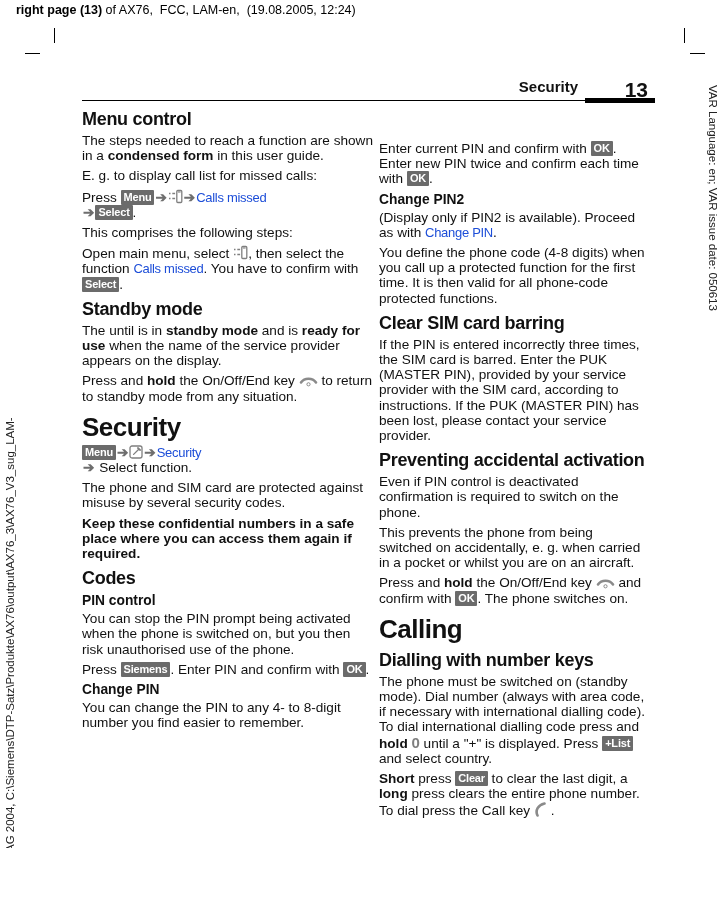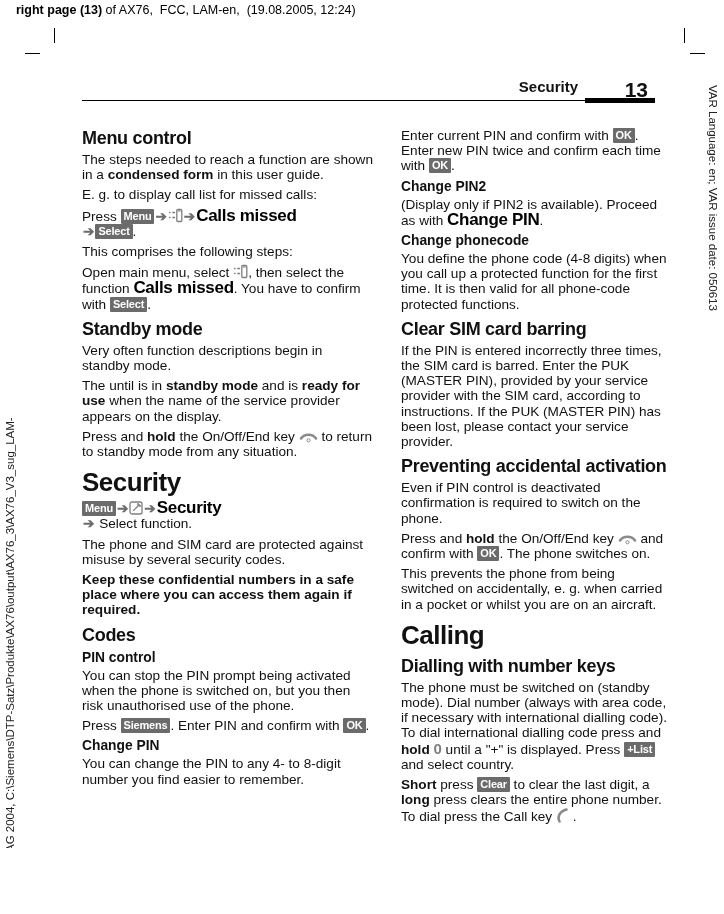--- a/index.html
+++ b/index.html
@@ -16,31 +16,31 @@
   .side-right{position:absolute;left:719px;top:85px;transform:rotate(90deg);transform-origin:0 0;
               font-size:11.5px;white-space:nowrap;color:#222;}
   
   .hdr-section{position:absolute;top:78px;left:398px;width:180px;text-align:right;
                font-size:15px;font-weight:700;}
   .hdr-page{position:absolute;top:78px;left:608px;width:40px;text-align:right;
             font-size:21px;font-weight:700;}
   .rule{position:absolute;left:82px;top:100px;width:573px;height:1px;background:#000;}
   .rule-thick{position:absolute;left:585px;top:98px;width:70px;height:5px;background:#000;}
   
-  .cols{position:absolute;left:82px;top:128px;display:flex;gap:28px;
+  .cols{position:absolute;left:82px;top:109px;display:flex;gap:6px;
         font-size:13.6px;line-height:15.2px;}
   .col-left{width:291px;}
-  .col-right{width:267px;}
+  .col-right{width:267px;margin-top:32px;}
   .cols p{margin:0 0 5px 0;}
   .cols .h1{font-size:26px;font-weight:700;letter-spacing:-0.5px;margin:9px 0 4px 0;line-height:28px;}
   .cols .h2{font-size:18px;font-weight:700;letter-spacing:-0.3px;margin:7px 0 4px 0;line-height:20px;}
   .cols .h3{font-size:13.8px;font-weight:700;margin:5px 0 2px 0;line-height:16px;}
   .cols .col > :first-child{margin-top:0;}
   .b{font-weight:700;}
-  .g{color:#000000;font-weight:700;font-size:17px;letter-spacing:-0.3px;}
+  .g{color:#1d4ed8;font-weight:400;font-size:13px;letter-spacing:-0.3px;}
   .badge{display:inline-block;background:#6b6b6b;color:#fff;font-weight:700;font-size:11px;
          line-height:13px;padding:1px 3px;border-radius:1px;letter-spacing:-0.2px;vertical-align:1px;}
   .arrow{color:#6e6e6e;font-weight:700;padding:0 1px;}
   .key{color:#7f7f7f;font-weight:700;font-size:15px;}
   .icon{display:inline-block;}
   .icon svg{vertical-align:-2px;}
 </style>
 </head>
 <body>
 
@@ -79,21 +79,20 @@
             </svg></span><span class="arrow">➔</span><span class="g">Calls missed</span><br><span class="arrow">➔</span><span class="badge">Select</span><span class="t">.</span></p>
         <p><span class="t">This comprises the following steps:</span></p>
         <p><span class="t">Open main menu, select </span><span class="icon"><svg width="15" height="15" viewBox="0 0 15 15">
               <g fill="none" stroke="#7f7f7f" stroke-width="1.3">
                 <path d="M1 4.5h1.5M4.3 4.5h2.8M1 9.5h1.5M4.3 9.5h2.8"></path>
                 <rect x="8.8" y="1.5" width="5" height="12" rx="1"></rect>
               </g>
               <path d="M9.9 3h2.7" stroke="#7f7f7f" stroke-width="1.1"></path>
             </svg></span><span class="t">, then select the function </span><span class="g">Calls missed</span><span class="t">. You have to confirm with </span><span class="badge">Select</span><span class="t">.</span></p>
         <div class="h2">Standby mode</div>
-        <p><span class="t">Very often function descriptions begin in standby mode.</span></p>
         <p><span class="t">The until is in </span><span class="b">standby mode</span><span class="t"> and is </span><span class="b">ready for use</span><span class="t"> when the name of the service provider appears on the display.</span></p>
         <p><span class="t">Press and </span><span class="b">hold</span><span class="t"> the On/Off/End key </span><span class="icon"><svg width="19" height="12" viewBox="0 0 19 12">
               <path d="M2 7.5 C5.5 2.5, 13.5 2.5, 17 7.5" fill="none" stroke="#8a8a8a" stroke-width="2.6" stroke-linecap="round"></path>
               <circle cx="9.5" cy="9.3" r="1.6" fill="none" stroke="#8a8a8a" stroke-width="1"></circle>
             </svg></span><span class="t"> to return to standby mode from any situation.</span></p>
         <div class="h1">Security</div>
         <p><span class="badge">Menu</span><span class="arrow">➔</span><span class="icon"><svg width="14" height="14" viewBox="0 0 14 14">
               <rect x="1" y="1" width="12" height="12" rx="2" fill="none" stroke="#7f7f7f" stroke-width="1.3"></rect>
               <path d="M9.8 4.2 L4.6 9.4 M8.6 3 l2.4 2.4 M9 2.6 l2.4 2.4" fill="none" stroke="#7f7f7f" stroke-width="1.3" stroke-linecap="round"></path>
             </svg></span><span class="arrow">➔</span><span class="g">Security</span><br><span class="arrow">➔</span><span class="t"> Select function.</span></p>
@@ -103,31 +102,30 @@
         <div class="h3">PIN control</div>
         <p><span class="t">You can stop the PIN prompt being activated when the phone is switched on, but you then risk unauthorised use of the phone.</span></p>
         <p><span class="t">Press </span><span class="badge">Siemens</span><span class="t">. Enter PIN and confirm with </span><span class="badge">OK</span><span class="t">.</span></p>
         <div class="h3">Change PIN</div>
         <p><span class="t">You can change the PIN to any 4- to 8-digit number you find easier to remember.</span></p>
       </div>
     <div class="col col-right" id="col-right">
         <p><span class="t">Enter current PIN and confirm with </span><span class="badge">OK</span><span class="t">. Enter new PIN twice and confirm each time with </span><span class="badge">OK</span><span class="t">.</span></p>
         <div class="h3">Change PIN2</div>
         <p><span class="t">(Display only if PIN2 is available). Proceed as with </span><span class="g">Change PIN</span><span class="t">.</span></p>
-        <div class="h3">Change phonecode</div>
         <p><span class="t">You define the phone code (4-8 digits) when you call up a protected function for the first time. It is then valid for all phone-code protected functions.</span></p>
         <div class="h2">Clear SIM card barring</div>
         <p><span class="t">If the PIN is entered incorrectly three times, the SIM card is barred. Enter the PUK (MASTER PIN), provided by your service provider with the SIM card, according to instructions. If the PUK (MASTER PIN) has been lost, please contact your service provider.</span></p>
         <div class="h2">Preventing accidental activation</div>
         <p><span class="t">Even if PIN control is deactivated confirmation is required to switch on the phone.</span></p>
+        <p><span class="t">This prevents the phone from being switched on accidentally, e. g. when carried in a pocket or whilst you are on an aircraft.</span></p>
         <p><span class="t">Press and </span><span class="b">hold</span><span class="t"> the On/Off/End key </span><span class="icon"><svg width="19" height="12" viewBox="0 0 19 12">
               <path d="M2 7.5 C5.5 2.5, 13.5 2.5, 17 7.5" fill="none" stroke="#8a8a8a" stroke-width="2.6" stroke-linecap="round"></path>
               <circle cx="9.5" cy="9.3" r="1.6" fill="none" stroke="#8a8a8a" stroke-width="1"></circle>
             </svg></span><span class="t"> and confirm with </span><span class="badge">OK</span><span class="t">. The phone switches on.</span></p>
-        <p><span class="t">This prevents the phone from being switched on accidentally, e. g. when carried in a pocket or whilst you are on an aircraft.</span></p>
         <div class="h1">Calling</div>
         <div class="h2">Dialling with number keys</div>
         <p><span class="t">The phone must be switched on (standby mode). Dial number (always with area code, if necessary with international dialling code). To dial international dialling code press and </span><span class="b">hold</span><span class="t"> </span><span class="key">0</span><span class="t"> until a "+" is displayed. Press </span><span class="badge">+List</span><span class="t"> and select country.</span></p>
         <p><span class="b">Short</span><span class="t"> press </span><span class="badge">Clear</span><span class="t"> to clear the last digit, a </span><span class="b">long</span><span class="t"> press clears the entire phone number. To dial press the Call key </span><span class="icon"><svg width="13" height="15" viewBox="0 0 13 15">
               <path d="M3.5 13.5 C1 8.5, 4 3, 10.5 1.5" fill="none" stroke="#8a8a8a" stroke-width="2.6" stroke-linecap="round"></path>
             </svg></span><span class="t"> .</span></p>
       </div>
   </div>
 
 </div>

